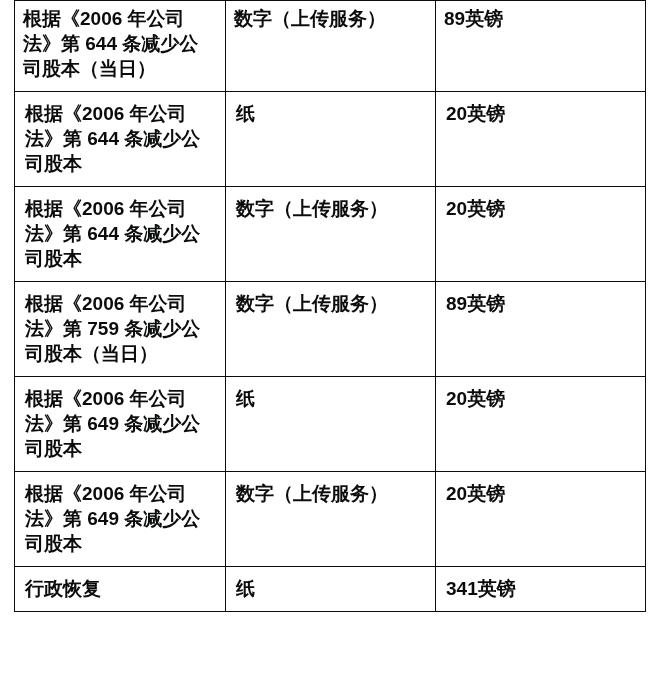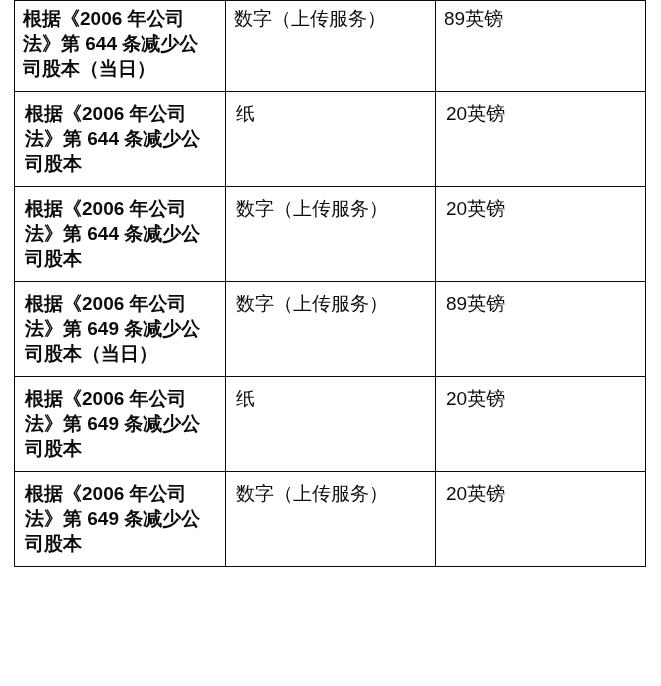--- a/index.html
+++ b/index.html
@@ -32,21 +32,21 @@
     padding: 9px 10px 10px 10px;
     font-size: 19px;
     line-height: 25px;
     color: #0b0c0c;
     overflow-wrap: break-word;
   }
   .fees-table th {
     font-weight: bold;
   }
   .fees-table td {
-    font-weight: normal;
+    font-weight: bold;
   }
   
   .fees-table tr:first-child th,
   .fees-table tr:first-child td {
     padding-top: 5px;
     padding-left: 8px;
   }
 </style>
 </head>
 <body>
@@ -67,28 +67,33 @@
       <th>根据《2006 年公司法》第 644 条减少公司股本</th>
       <td>纸</td>
       <td>20英镑</td>
     </tr>
     <tr>
       <th>根据《2006 年公司法》第 644 条减少公司股本</th>
       <td>数字（上传服务）</td>
       <td>20英镑</td>
     </tr>
     <tr>
-      <th>根据《2006 年公司法》第 649 条减少公司股本（当日）</th>
+      <th>根据《2006 年公司法》第 759 条减少公司股本（当日）</th>
       <td>数字（上传服务）</td>
       <td>89英镑</td>
     </tr>
     <tr>
       <th>根据《2006 年公司法》第 649 条减少公司股本</th>
       <td>纸</td>
       <td>20英镑</td>
     </tr>
     <tr>
       <th>根据《2006 年公司法》第 649 条减少公司股本</th>
       <td>数字（上传服务）</td>
       <td>20英镑</td>
     </tr>
+    <tr>
+      <th>行政恢复</th>
+      <td>纸</td>
+      <td>341英镑</td>
+    </tr>
   </tbody>
 </table>
 
 </body></html>

